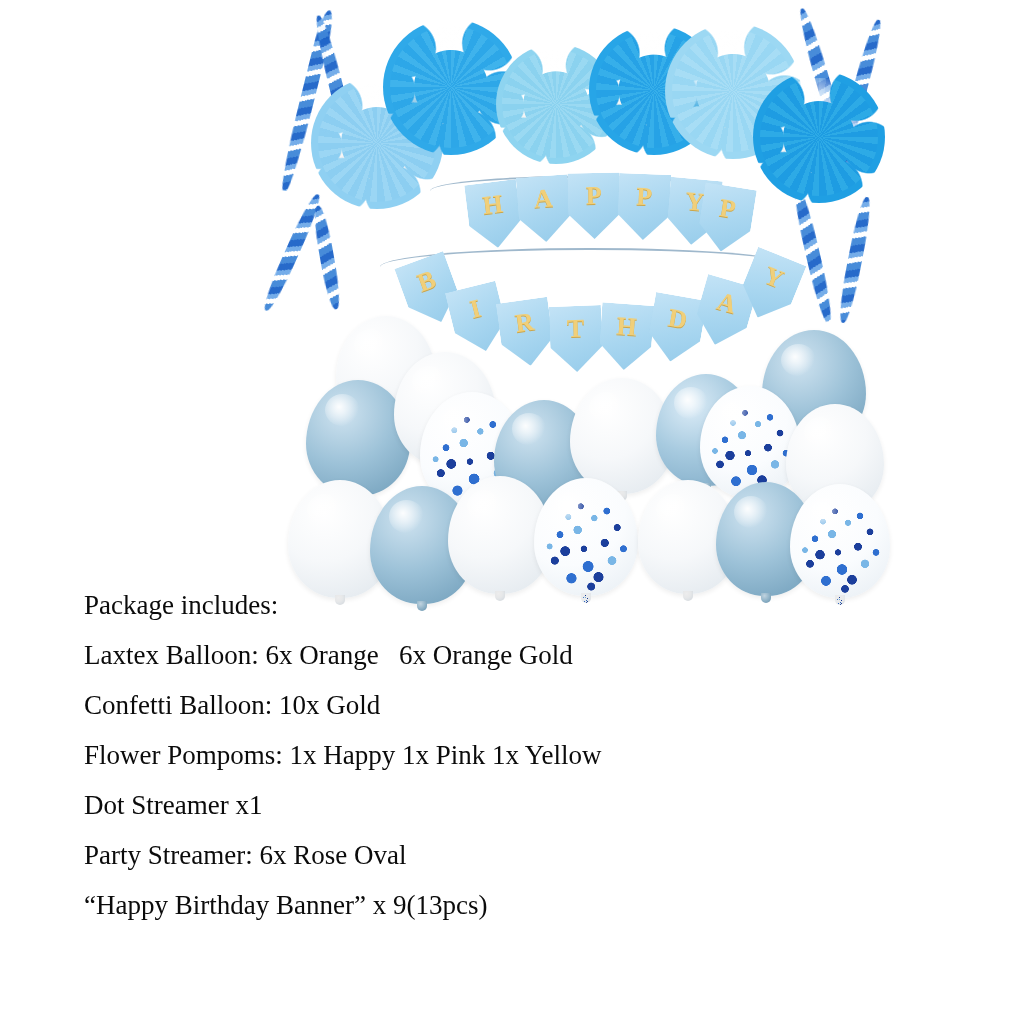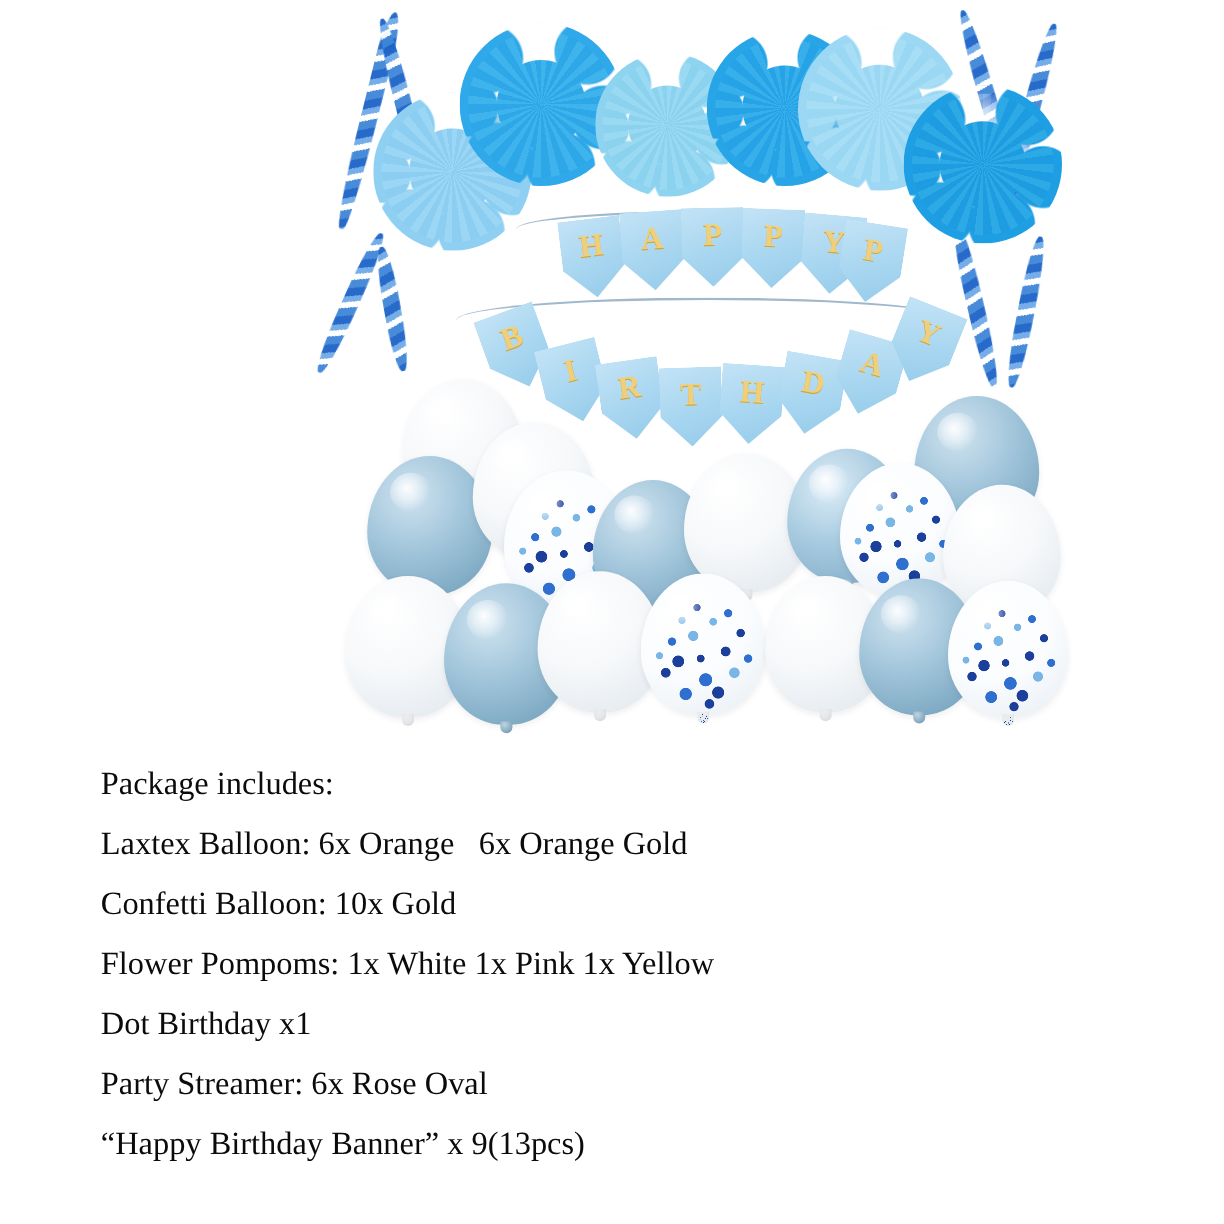--- a/index.html
+++ b/index.html
@@ -162,21 +162,21 @@
       radial-gradient(circle at 86% 60%, #2f6fd0 0 2.8%, transparent 3.3%),
       radial-gradient(circle at 15% 58%, #79b6e6 0 2.4%, transparent 2.9%),
       radial-gradient(circle at 55% 92%, #1c3f9c 0 3%, transparent 3.5%),
       radial-gradient(circle at 35% 28%, #ffffff 0%, #fafcfe 50%, #e6edf3 100%);
   }
 
   
   .textblock {
     position: absolute;
     left: 84px;
-    top: 628px;
+    top: 580px;
     width: 860px;
   }
   .textblock .line {
     font-family: "Liberation Serif", serif;
     font-size: 27px;
     color: #0b0b0b;
     line-height: 50px;
     white-space: pre;
   }
 </style>
@@ -332,19 +332,19 @@
         <div class="gloss"></div>
         <div class="knot"></div>
       </div>
 
   </div>
 
   <div class="textblock">
     <div class="line">Package includes:</div>
     <div class="line">Laxtex Balloon: 6x Orange   6x Orange Gold</div>
     <div class="line">Confetti Balloon: 10x Gold</div>
-    <div class="line">Flower Pompoms: 1x White 1x Pink 1x Yellow</div>
-    <div class="line">Dot Birthday x1</div>
+    <div class="line">Flower Pompoms: 1x Happy 1x Pink 1x Yellow</div>
+    <div class="line">Dot Streamer x1</div>
     <div class="line">Party Streamer: 6x Rose Oval</div>
     <div class="line">“Happy Birthday Banner” x 9(13pcs)</div>
   </div>
 
 </div>
 
 </body></html>

